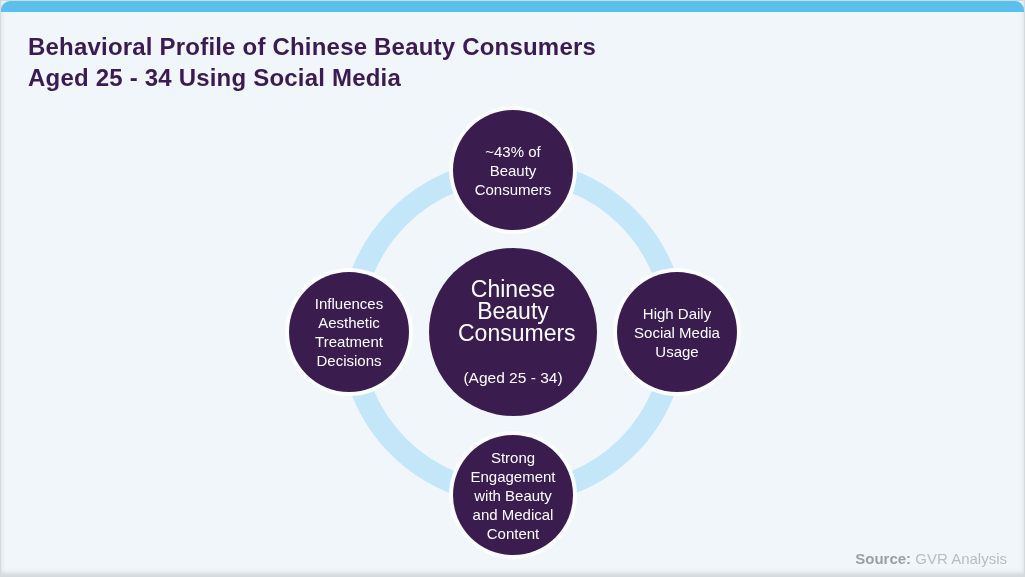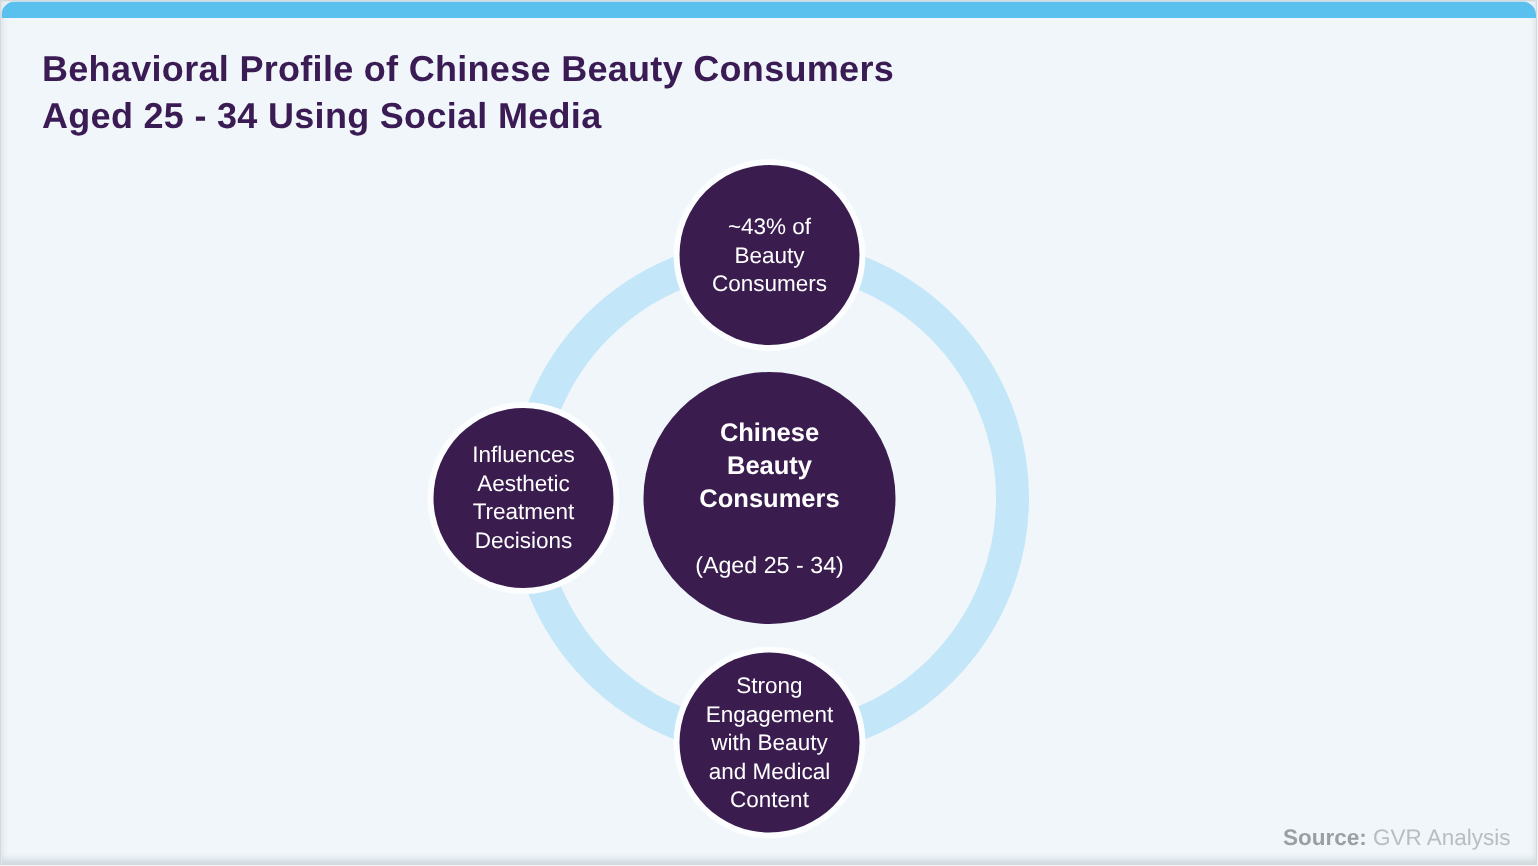--- a/index.html
+++ b/index.html
@@ -81,21 +81,21 @@
   .sat-right  .sat-label { width: 100px; }
   .sat-bottom .sat-label { width: 98px; }
   .sat-left   .sat-label { width: 90px; }
 
   .center-circle {
     left: 428px; top: 247px;
     width: 168px; height: 168px;
   }
   .center-title {
     width: 110px;
-    font-size: 17px; font-weight: bold; line-height: 22px;
+    font-size: 23px; font-weight: normal; line-height: 22px;
   }
   .center-subtitle {
     margin-top: 24px;
     font-size: 15.5px; line-height: 19px;
   }
 
   
   .source {
     position: absolute; right: 17px; bottom: 9px;
     font-size: 15px;
@@ -119,20 +119,23 @@
   <div class="diagram">
 
     <svg class="ring-svg" width="1025" height="577" viewBox="0 0 1025 577">
       <circle cx="512" cy="331" r="162" fill="none" stroke="#c3e6f9" stroke-width="22"></circle>
     </svg>
 
     <div class="circle satellite sat-top">
       <span class="sat-label">~43% of Beauty Consumers</span>
     </div>
 
+    <div class="circle satellite sat-right">
+      <span class="sat-label">High Daily Social Media Usage</span>
+    </div>
 
     <div class="circle satellite sat-bottom">
       <span class="sat-label">Strong Engagement with Beauty and Medical Content</span>
     </div>
 
     <div class="circle satellite sat-left">
       <span class="sat-label">Influences Aesthetic Treatment Decisions</span>
     </div>
 
     <div class="circle center-circle">

